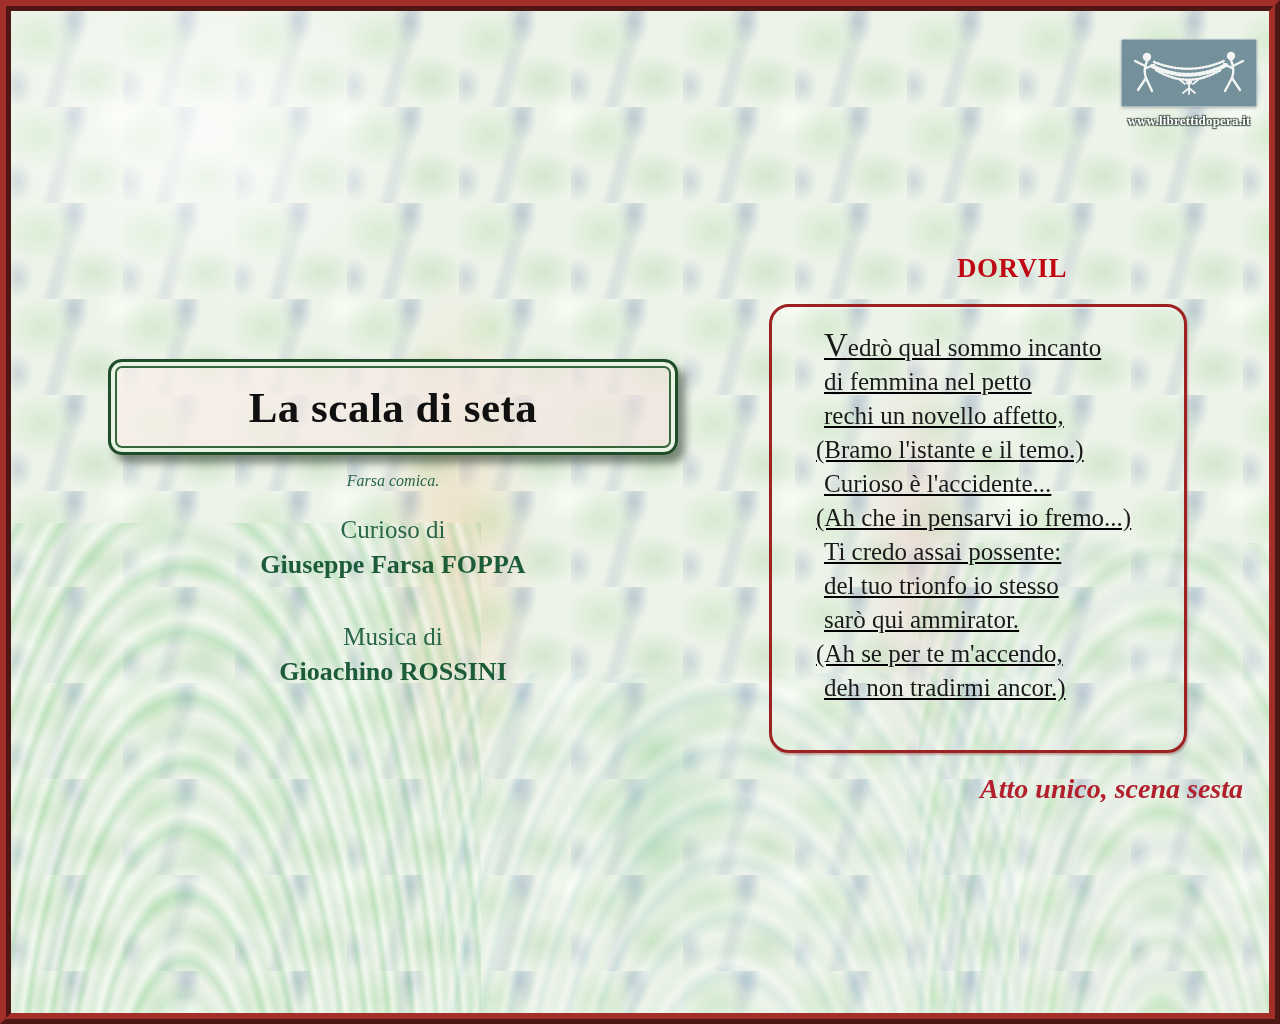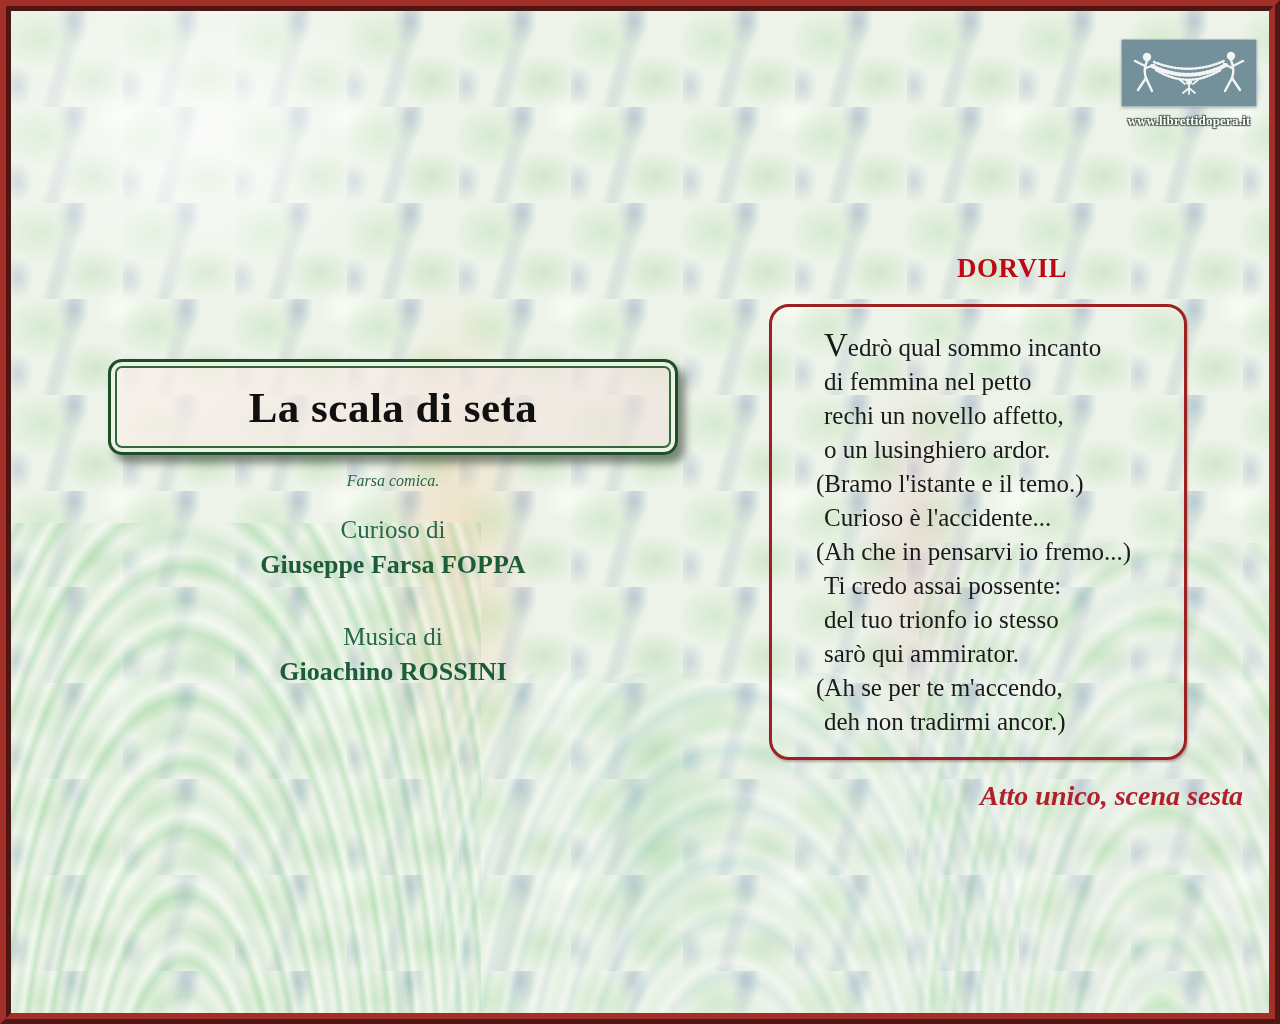--- a/index.html
+++ b/index.html
@@ -81,20 +81,21 @@
   .credit-label.music{margin-top:43px;}
 
   
   .right-col{position:absolute;left:758px;top:242px;width:486px;}
   .character-name{text-align:center;font-size:27px;font-weight:bold;color:var(--red-heading,#c00714);letter-spacing:.5px;}
   .aria-box{
     margin-top:20px;width:418px;min-height:449px;
     border:3px solid var(--aria-border,#9d2121);border-radius:20px;
     box-shadow:inset 0 2px 0 rgba(255,255,255,0.35), 1px 2px 2px rgba(120,40,40,0.35);
     padding:21px 10px 18px 42px;
+    text-decoration:underline;
   }
   .verse-line{font-size:25px;line-height:34px;color:#1a1a1a;padding-left:10px;white-space:nowrap;}
   .verse-line.paren{padding-left:2px;}
   .dropcap{font-size:33px;line-height:34px;}
   .scene-ref{margin-top:20px;text-align:right;padding-right:12px;
     font-size:28px;font-style:italic;color:var(--red-scene,#b2202e);font-weight:bold;}
 </style>
 </head>
 <body>
 
@@ -152,21 +153,20 @@
     <div class="credit-name">Gioachino ROSSINI</div>
   </div>
 
   <div class="right-col">
     <div class="character-name">DORVIL</div>
     <div class="aria-box">
       <div>
           <div class="verse-line"><span class="dropcap">V</span>edrò qual sommo incanto</div>
           <div class="verse-line">di femmina nel petto</div>
           <div class="verse-line">rechi un novello affetto,</div>
-          <div class="verse-line">o un lusinghiero ardor.</div>
           <div class="verse-line paren">(Bramo l'istante e il temo.)</div>
           <div class="verse-line">Curioso è l'accidente...</div>
           <div class="verse-line paren">(Ah che in pensarvi io fremo...)</div>
           <div class="verse-line">Ti credo assai possente:</div>
           <div class="verse-line">del tuo trionfo io stesso</div>
           <div class="verse-line">sarò qui ammirator.</div>
           <div class="verse-line paren">(Ah se per te m'accendo,</div>
           <div class="verse-line">deh non tradirmi ancor.)</div>
         </div>
     </div>

